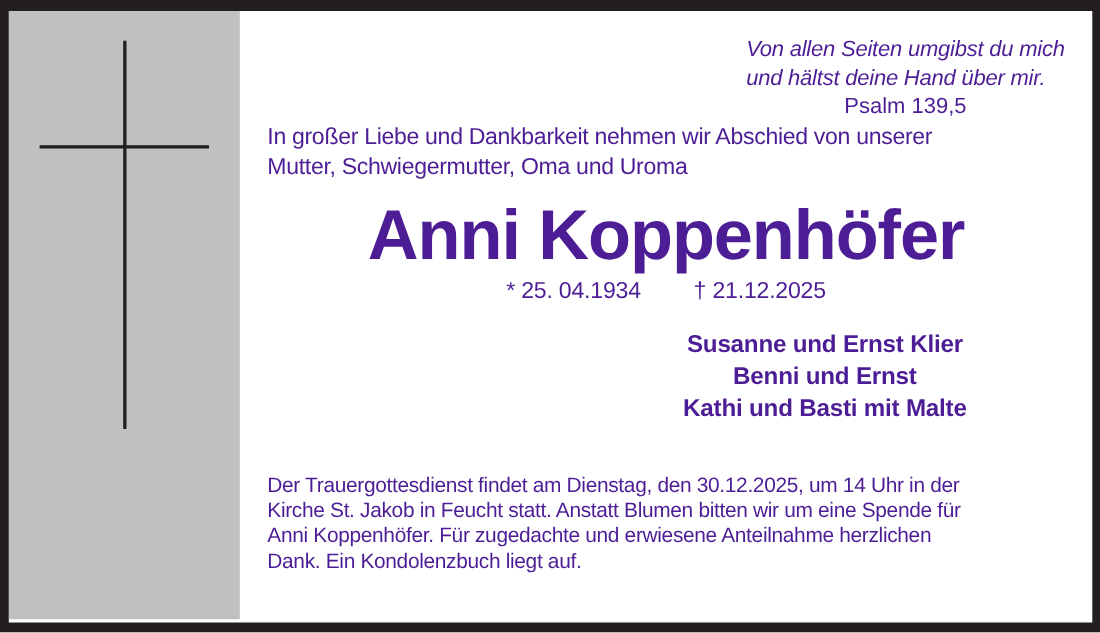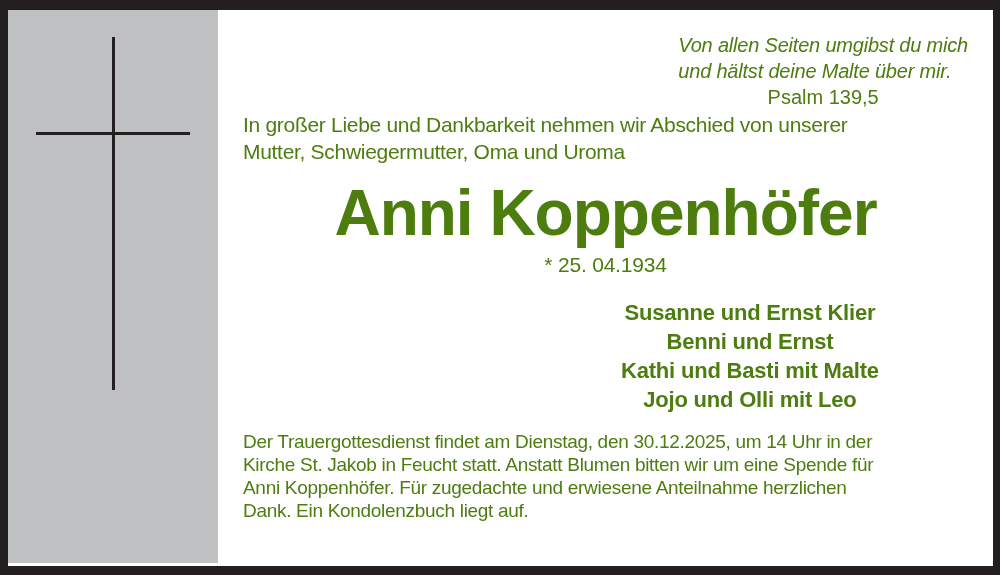--- a/index.html
+++ b/index.html
@@ -7,21 +7,21 @@
 
   .ad-page {
     position: relative;
     width: 1000px;
     height: 575px;
     background: #ffffff;
     border-style: solid;
     border-color: #231f20;
     border-width: 10px 7px 9px 8px; 
     font-family: "Liberation Sans", "DejaVu Sans", sans-serif;
-    color: #4d7c0f;
+    color: #4c1d95;
     overflow: hidden;
   }
 
   
   .side-panel {
     position: absolute;
     left: 0; top: 0;
     width: 210px;
     height: 553px;
     background: #bfc0c2;
@@ -133,42 +133,42 @@
 
   <div class="side-panel">
     <div class="cross">
       <div class="cross-vertical"></div>
       <div class="cross-horizontal"></div>
     </div>
   </div>
 
   <div class="epigraph">
     <div class="epigraph-line">Von allen Seiten umgibst du mich</div>
-    <div class="epigraph-line">und hältst deine Malte über mir.</div>
+    <div class="epigraph-line">und hältst deine Hand über mir.</div>
     <div class="epigraph-source">Psalm 139,5</div>
   </div>
 
   <div class="intro">
     <div class="intro-line">In großer Liebe und Dankbarkeit nehmen wir Abschied von unserer</div>
     <div class="intro-line">Mutter, Schwiegermutter, Oma und Uroma</div>
   </div>
 
   <div class="name-block">
     <div class="deceased-name">Anni Koppenhöfer</div>
   </div>
 
   <div class="dates">
     <span class="date-item">* 25. 04.1934</span>
+    <span class="date-item">† 21.12.2025</span>
   </div>
 
   <div class="mourners">
     <div class="mourner-line">Susanne und Ernst Klier</div>
     <div class="mourner-line">Benni und Ernst</div>
     <div class="mourner-line">Kathi und Basti mit Malte</div>
-    <div class="mourner-line">Jojo und Olli mit Leo</div>
   </div>
 
   <div class="notice">
     <div class="notice-line">Der Trauergottesdienst findet am Dienstag, den 30.12.2025, um 14 Uhr in der</div>
     <div class="notice-line">Kirche St. Jakob in Feucht statt. Anstatt Blumen bitten wir um eine Spende für</div>
     <div class="notice-line">Anni Koppenhöfer. Für zugedachte und erwiesene Anteilnahme herzlichen</div>
     <div class="notice-line">Dank. Ein Kondolenzbuch liegt auf.</div>
   </div>
 
 </div>

